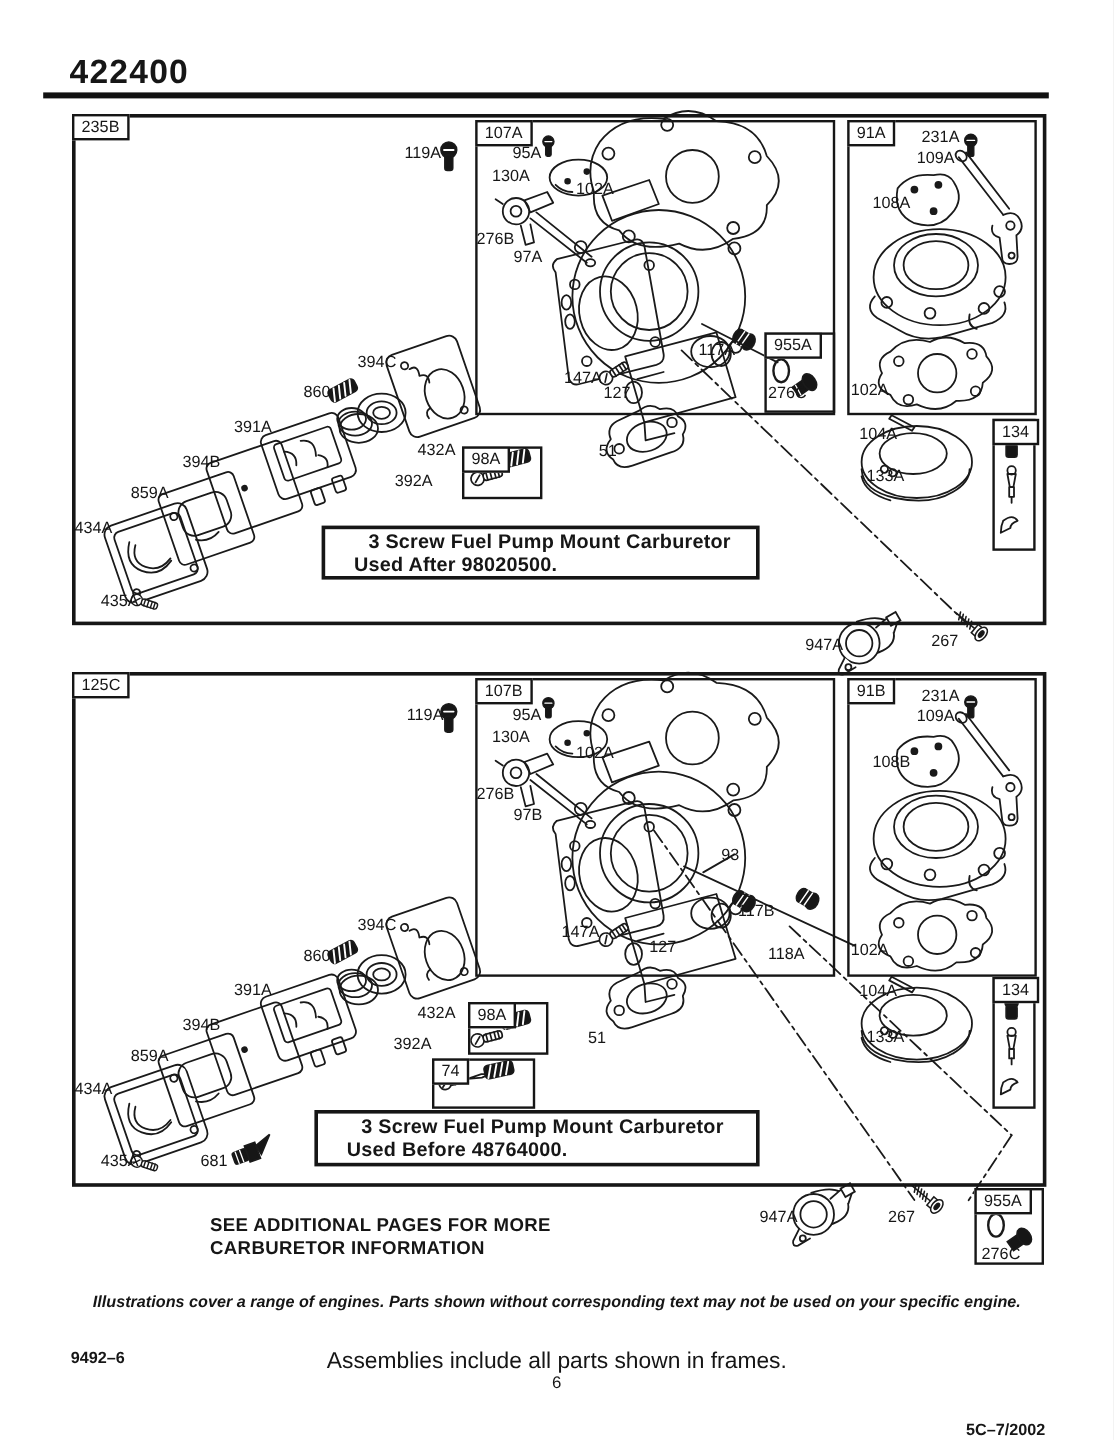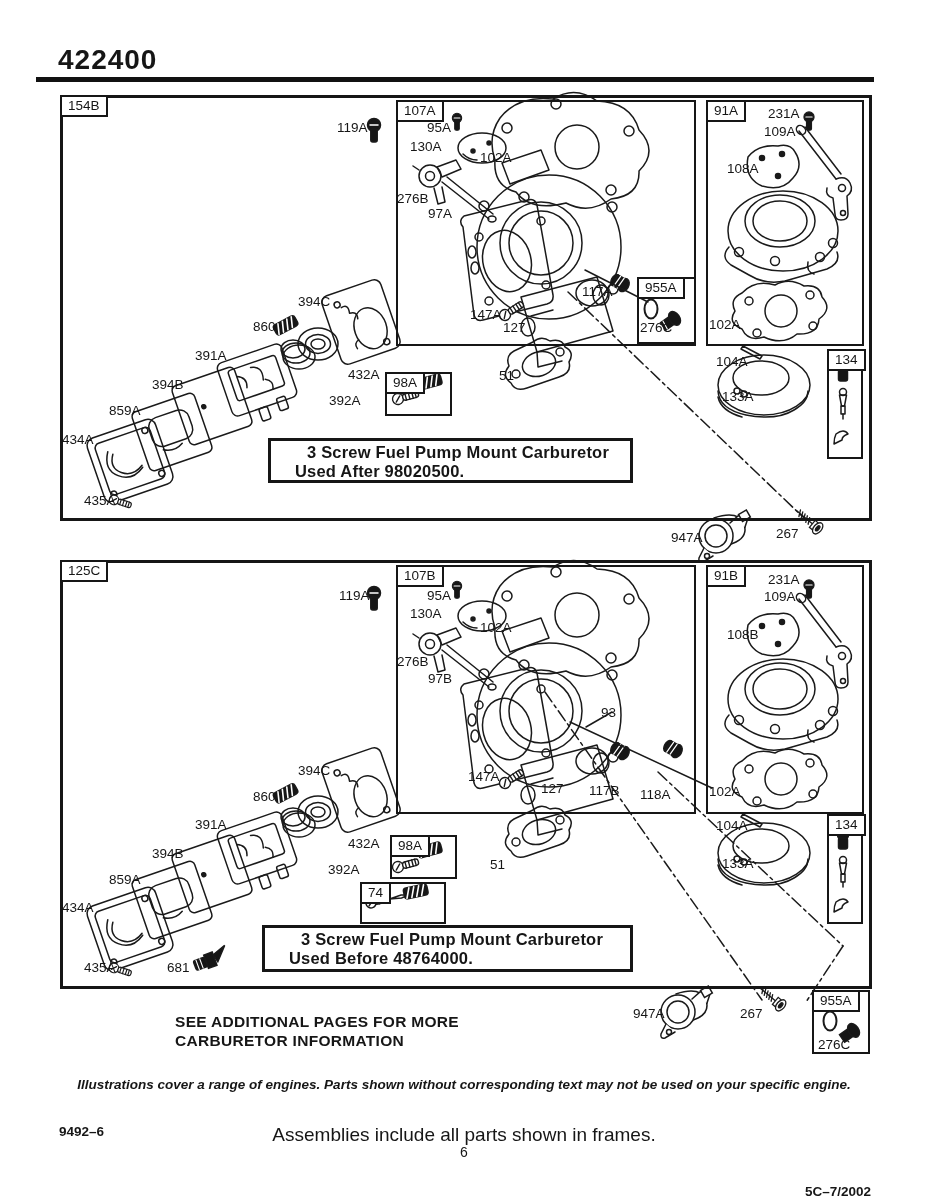--- a/index.html
+++ b/index.html
@@ -305,21 +305,21 @@
     <div>SEE ADDITIONAL PAGES FOR MORE</div>
     <div>CARBURETOR INFORMATION</div>
   </div>
 
   <div class="f-disc">Illustrations cover a range of engines. Parts shown without corresponding text may not be used on your specific engine.</div>
   <div class="f-doc">9492–6</div>
   <div class="f-asm">Assemblies include all parts shown in frames.</div>
   <div class="f-rev">5C–7/2002</div>
   <div class="f-page">6</div>
 <div class="frame" style="left: 60px; top: 95px; width: 806px; height: 420px;">
-      <div class="tab tab3">154B</div>
+      <div class="tab tab3">235B</div>
     </div>
     <div class="subbox" style="left: 396px; top: 100px; width: 296px; height: 242px;">
       <div class="tab">107A</div>
     </div>
     <div class="subbox" style="left: 706px; top: 100px; width: 154px; height: 242px;">
       <div class="tab">91A</div>
     </div>
     <div class="subbox" style="left: 637px; top: 277px; width: 55px; height: 63px;">
       <div class="tab">955A</div>
     </div>
@@ -377,21 +377,21 @@
     <div class="subbox" style="left: 360px; top: 882px; width: 82px; height: 38px;">
       <div class="tab">74</div>
     </div>
     <div class="plabel" style="left: 339px; top: 588px;">119A</div>
     <div class="plabel" style="left: 427px; top: 588px;">95A</div>
     <div class="plabel" style="left: 410px; top: 606px;">130A</div>
     <div class="plabel" style="left: 480px; top: 620px;">102A</div>
     <div class="plabel" style="left: 397px; top: 654px;">276B</div>
     <div class="plabel" style="left: 428px; top: 671px;">97B</div>
     <div class="plabel" style="left: 601px; top: 705px;">93</div>
-    <div class="plabel" style="left: 589px; top: 751px; margin-top: 32px;">117B</div>
+    <div class="plabel" style="left: 615px; top: 751px;">117B</div>
     <div class="plabel" style="left: 640px; top: 787px;">118A</div>
     <div class="plabel" style="left: 468px; top: 769px;">147A</div>
     <div class="plabel" style="left: 541px; top: 781px;">127</div>
     <div class="plabel" style="left: 768px; top: 572px;">231A</div>
     <div class="plabel" style="left: 764px; top: 589px;">109A</div>
     <div class="plabel" style="left: 727px; top: 627px;">108B</div>
     <div class="plabel" style="left: 709px; top: 784px;">102A</div>
     <div class="plabel" style="left: 716px; top: 818px;">104A</div>
     <div class="plabel" style="left: 722px; top: 856px;">133A</div>
     <div class="plabel" style="left: 490px; top: 857px;">51</div>

